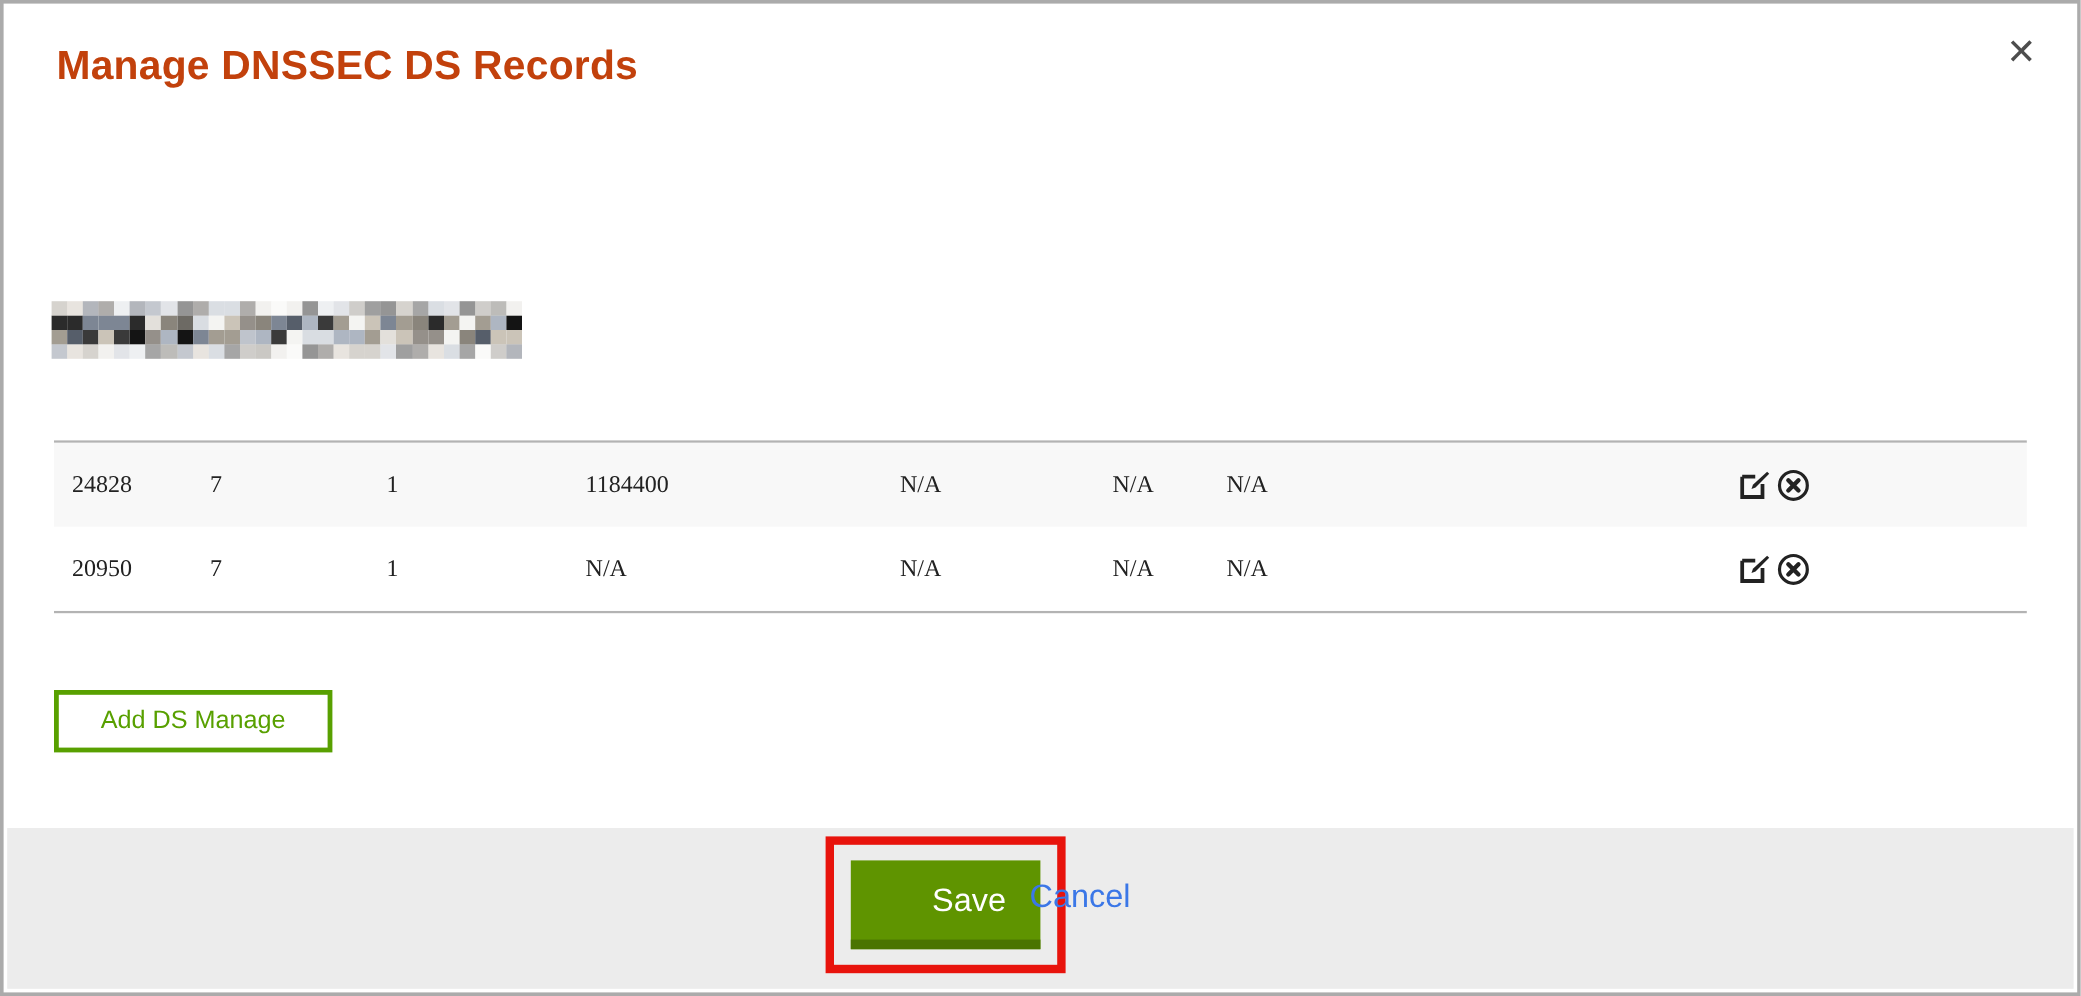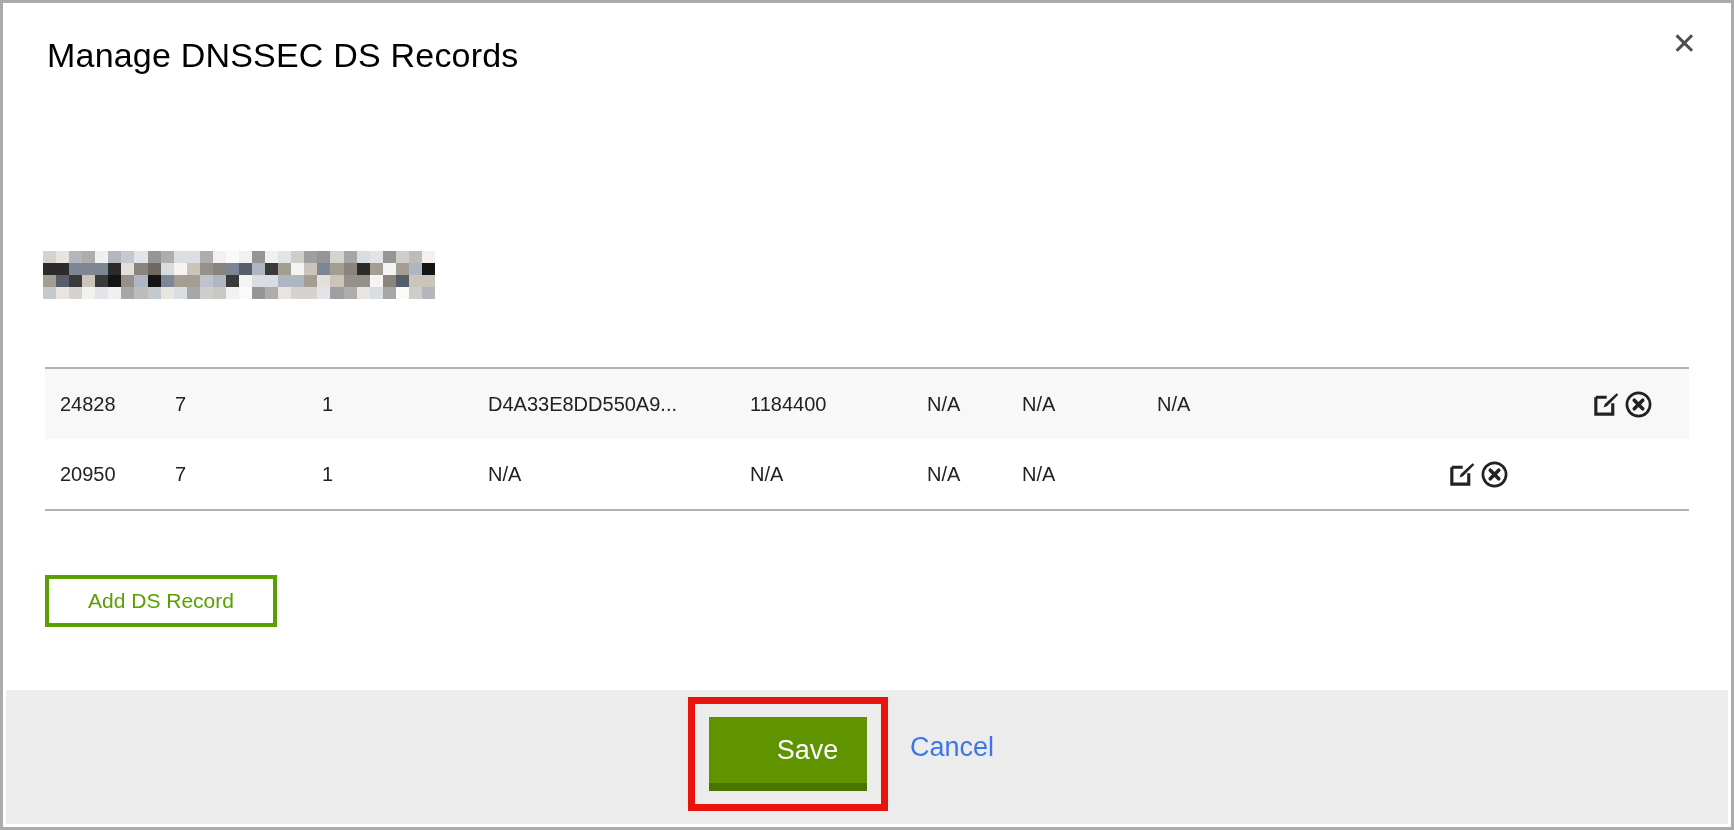--- a/index.html
+++ b/index.html
@@ -10,21 +10,21 @@
     overflow:hidden;
   }
   .modal{
     position:absolute;inset:0;
     border:3px solid #ababab;
     box-sizing:border-box;
     background:#fff;
   }
   .modal-title{
     position:absolute;left:44px;top:33px;
-    font-size:34px;font-weight:400;color:#000000;
+    font-size:34px;font-weight:700;color:#c2410c;
     letter-spacing:0.2px;
   }
   .close-btn{
     position:absolute;right:30px;top:22px;
     font-size:30px;color:#4d4d4d;font-weight:700;
     cursor:pointer;line-height:1;
     background:none;border:none;padding:4px;
     font-family:"DejaVu Sans",sans-serif;
   }
   
@@ -45,21 +45,21 @@
     position:absolute;left:42px;right:42px;top:364px;
     font-size:20px;color:#222;
   }
   .tr{
     display:grid;
     grid-template-columns:130px 147px 166px 262px 177px 95px 135px 179px 209px 1fr;
     align-items:center;
   }
   .thead .tr{height:52px;color:#333;}
   .tbody{border-top:2px solid #b3b3b3;border-bottom:2px solid #b3b3b3;}
-  .tbody .tr{height:70px;}
+  .tbody .tr{height:70px;font-family:Liberation Serif, serif;}
   .tbody .tr:nth-child(odd){background:#f8f8f8;}
   .tbody .tr:nth-child(even){background:#ffffff;}
   .td,.th{padding-left:0;white-space:nowrap;overflow:hidden;}
   .td:first-child,.th:first-child{padding-left:15px;}
   .td-actions{
     display:flex;justify-content:flex-end;align-items:center;
     gap:4px;padding-right:36px;
   }
   .icon-btn{
     background:none;border:none;padding:0;margin:0;cursor:pointer;
@@ -94,21 +94,21 @@
     background:#5f9400;
     border:none;
     border-bottom:8px solid #4a7400;
     box-sizing:border-box;
     color:#fff;font-size:27px;
     font-family:"Liberation Sans","DejaVu Sans",sans-serif;
     cursor:pointer;
     padding-left:45px;
   }
   .cancel-link{
-    position:absolute;left:904px;top:42px;
+    position:absolute;left:852px;top:42px;
     font-size:27px;color:#3b77e7;
     text-decoration:none;cursor:pointer;
   }
 </style>
 </head>
 <body>
 
 <div class="modal">
 
   <div class="modal-title">Manage DNSSEC DS Records</div>
@@ -238,21 +238,20 @@
       <div class="px" style="background: rgb(86, 94, 106); opacity: 0.45;"></div>
     </div>
 
 
   <div class="ds-table">
     <div class="tbody" id="table-body">
         <div class="tr">
           <div class="td">24828</div>
           <div class="td">7</div>
           <div class="td">1</div>
-          <div class="td">D4A33E8DD550A9...</div>
           <div class="td">1184400</div>
           <div class="td">N/A</div>
           <div class="td">N/A</div>
           <div class="td">N/A</div>
           <div class="td"></div>
           <div class="td td-actions">
   <button class="icon-btn" title="">
     <svg width="29" height="29" viewBox="0 0 24 24" fill="none">
       <path d="M4 6 H13 M4 6 V20 H18 V11" stroke="#222" stroke-width="2.6"></path>
       <path d="M21.2 2.6 L22.6 4 L13.2 13.4 L10.4 14.4 L11.4 11.6 Z" fill="#222"></path>
@@ -288,21 +287,21 @@
     <svg width="29" height="29" viewBox="0 0 24 24" fill="none">
       <circle cx="12" cy="12" r="9.6" stroke="#222" stroke-width="2.2"></circle>
       <path d="M8.5 8.5 L15.5 15.5 M15.5 8.5 L8.5 15.5" stroke="#222" stroke-width="3" stroke-linecap="round"></path>
     </svg>
   </button>
 </div>
         </div>
       </div>
   </div>
 
-  <button class="add-ds-btn">Add DS Record</button>
+  <button class="add-ds-btn">Add DS Manage</button>
 
   <div class="modal-footer">
     <div class="annotation-box">
       <button class="save-btn">Save</button>
     </div>
     <a class="cancel-link">Cancel</a>
   </div>
 
 </div>
 

